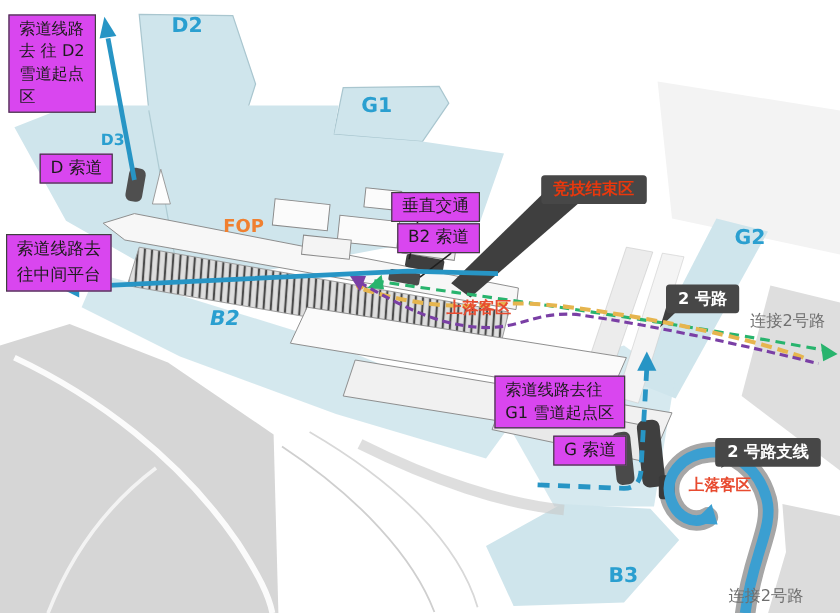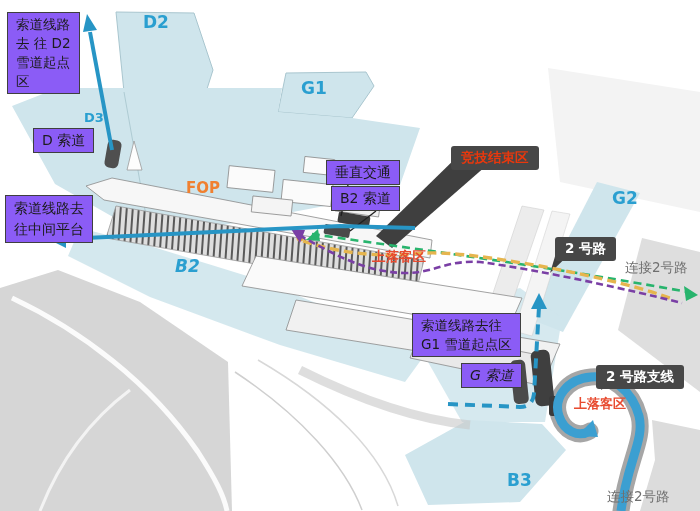--- a/index.html
+++ b/index.html
@@ -3,21 +3,21 @@
 <meta charset="utf-8">
 <style>
   html,body { margin:0; padding:0; background:#ffffff; }
   .stage {
     position:relative; width:700px; height:511px; background:#fff;
     font-family:"DejaVu Sans","Liberation Sans",sans-serif; overflow:hidden;
   }
   .stage svg { position:absolute; left:0; top:0; }
   .lbl { position:absolute; white-space:nowrap; }
   .wbox {
-    position:absolute; background:#8b5cf6; border:1.5px solid #3f3f3f;
+    position:absolute; background:#d946ef; border:1.5px solid #3f3f3f;
     color:#1c1c1c; padding:2px 8px; font-size:14px; line-height:19px;
     white-space:nowrap; z-index:5;
   }
   .wbox span { display:block; }
   .dbox {
     position:absolute; background:var(--c-dark_box_bg,#474747); color:#ffffff;
     padding:3px 10px; font-size:13.5px; font-weight:bold; border-radius:3px;
     white-space:nowrap; z-index:5;margin-top:20px;
   }
   .dbox.red { color:var(--c-red_label,#e8380d); }
@@ -137,21 +137,21 @@
 
   <div class="wbox" style="left:331px; top:186px;">
     <span>B2 索道</span>
   </div>
 
   <div class="wbox" style="left:412px; top:313px; font-size:13.5px;">
     <span>索道线路去往</span>
     <span>G1 雪道起点区</span>
   </div>
 
-  <div class="wbox" style="left:461px; top:363px;font-style:italic;">
+  <div class="wbox" style="left:461px; top:363px;">
     <span>G 索道</span>
   </div>
 
   <div class="dbox red" style="left:451px; top:126px;">
     <span>竞技结束区</span>
   </div>
 
   <div class="dbox" style="left:555px; top:217px;">
     <span>2 号路</span>
   </div>

